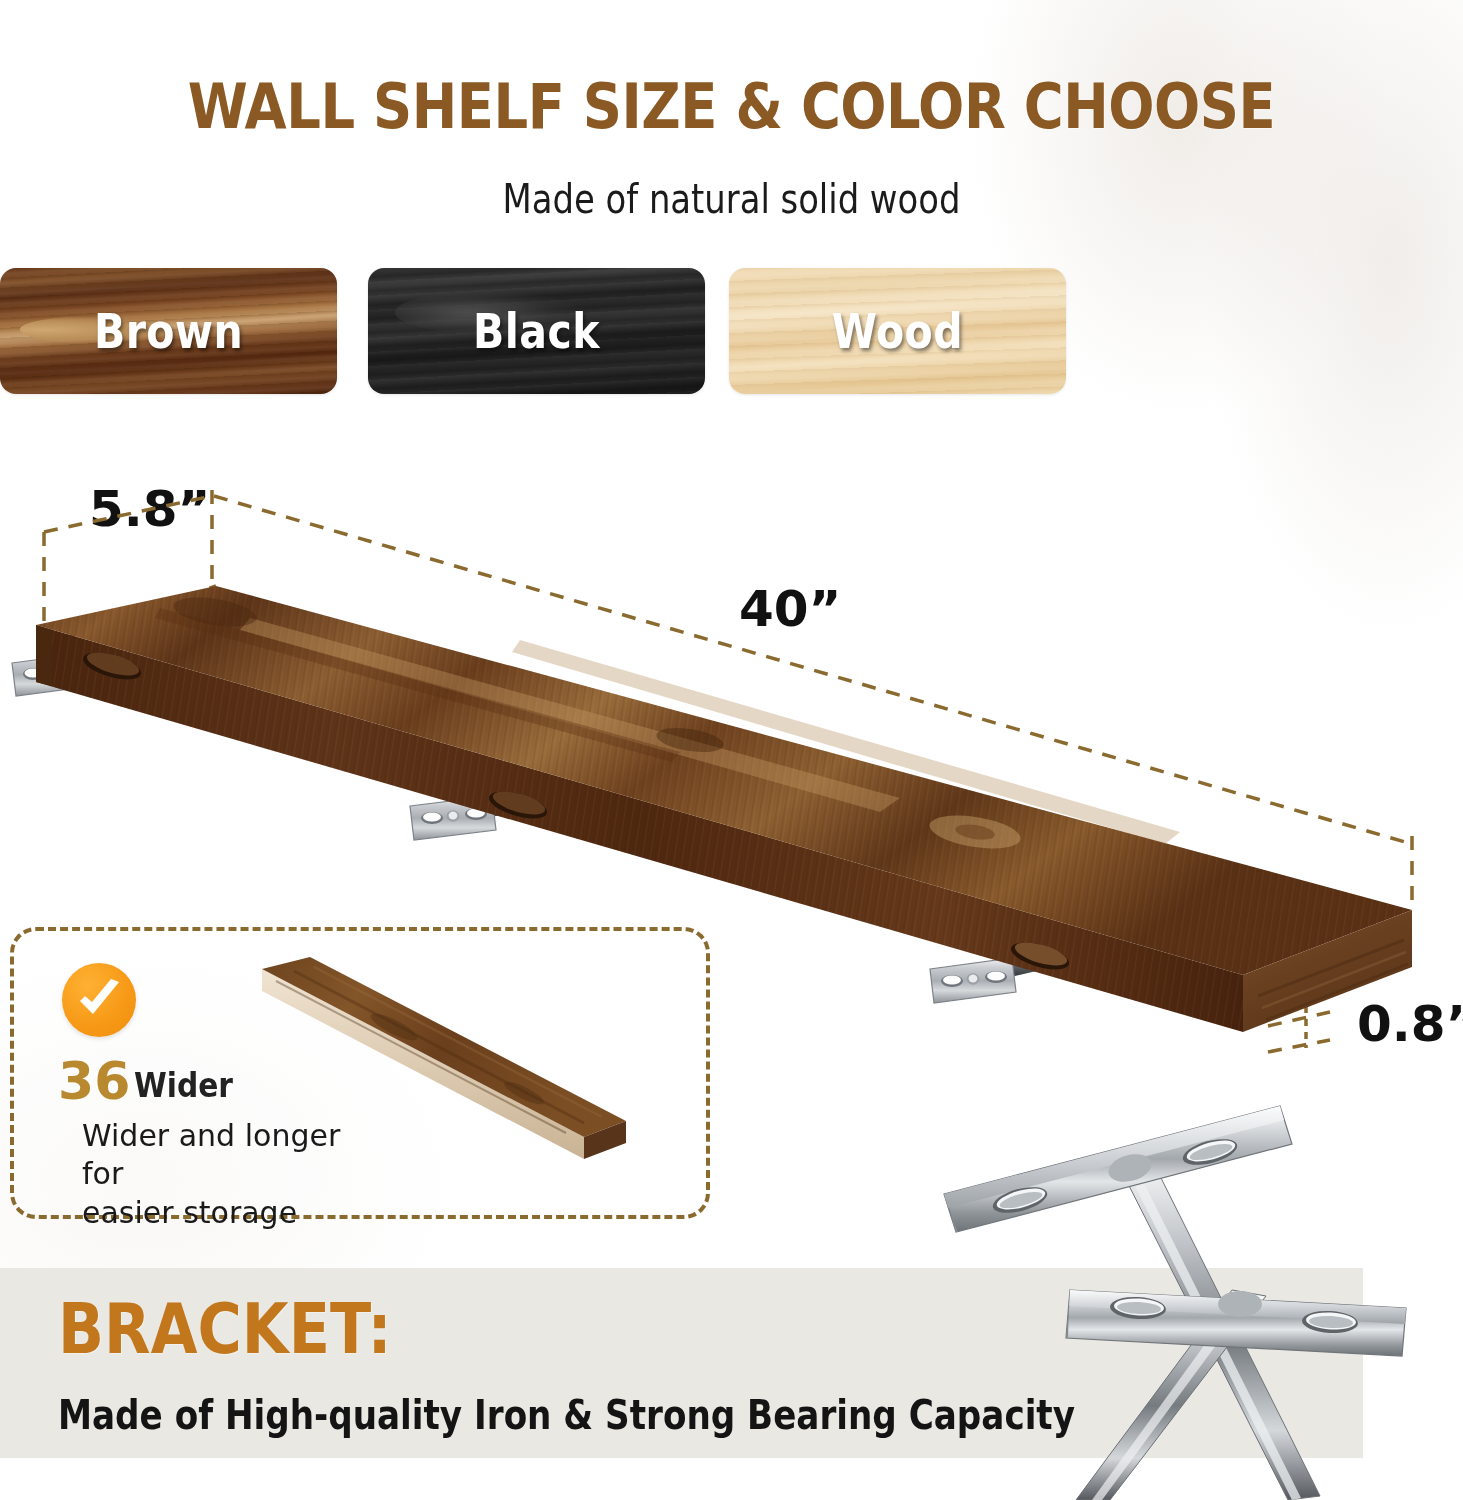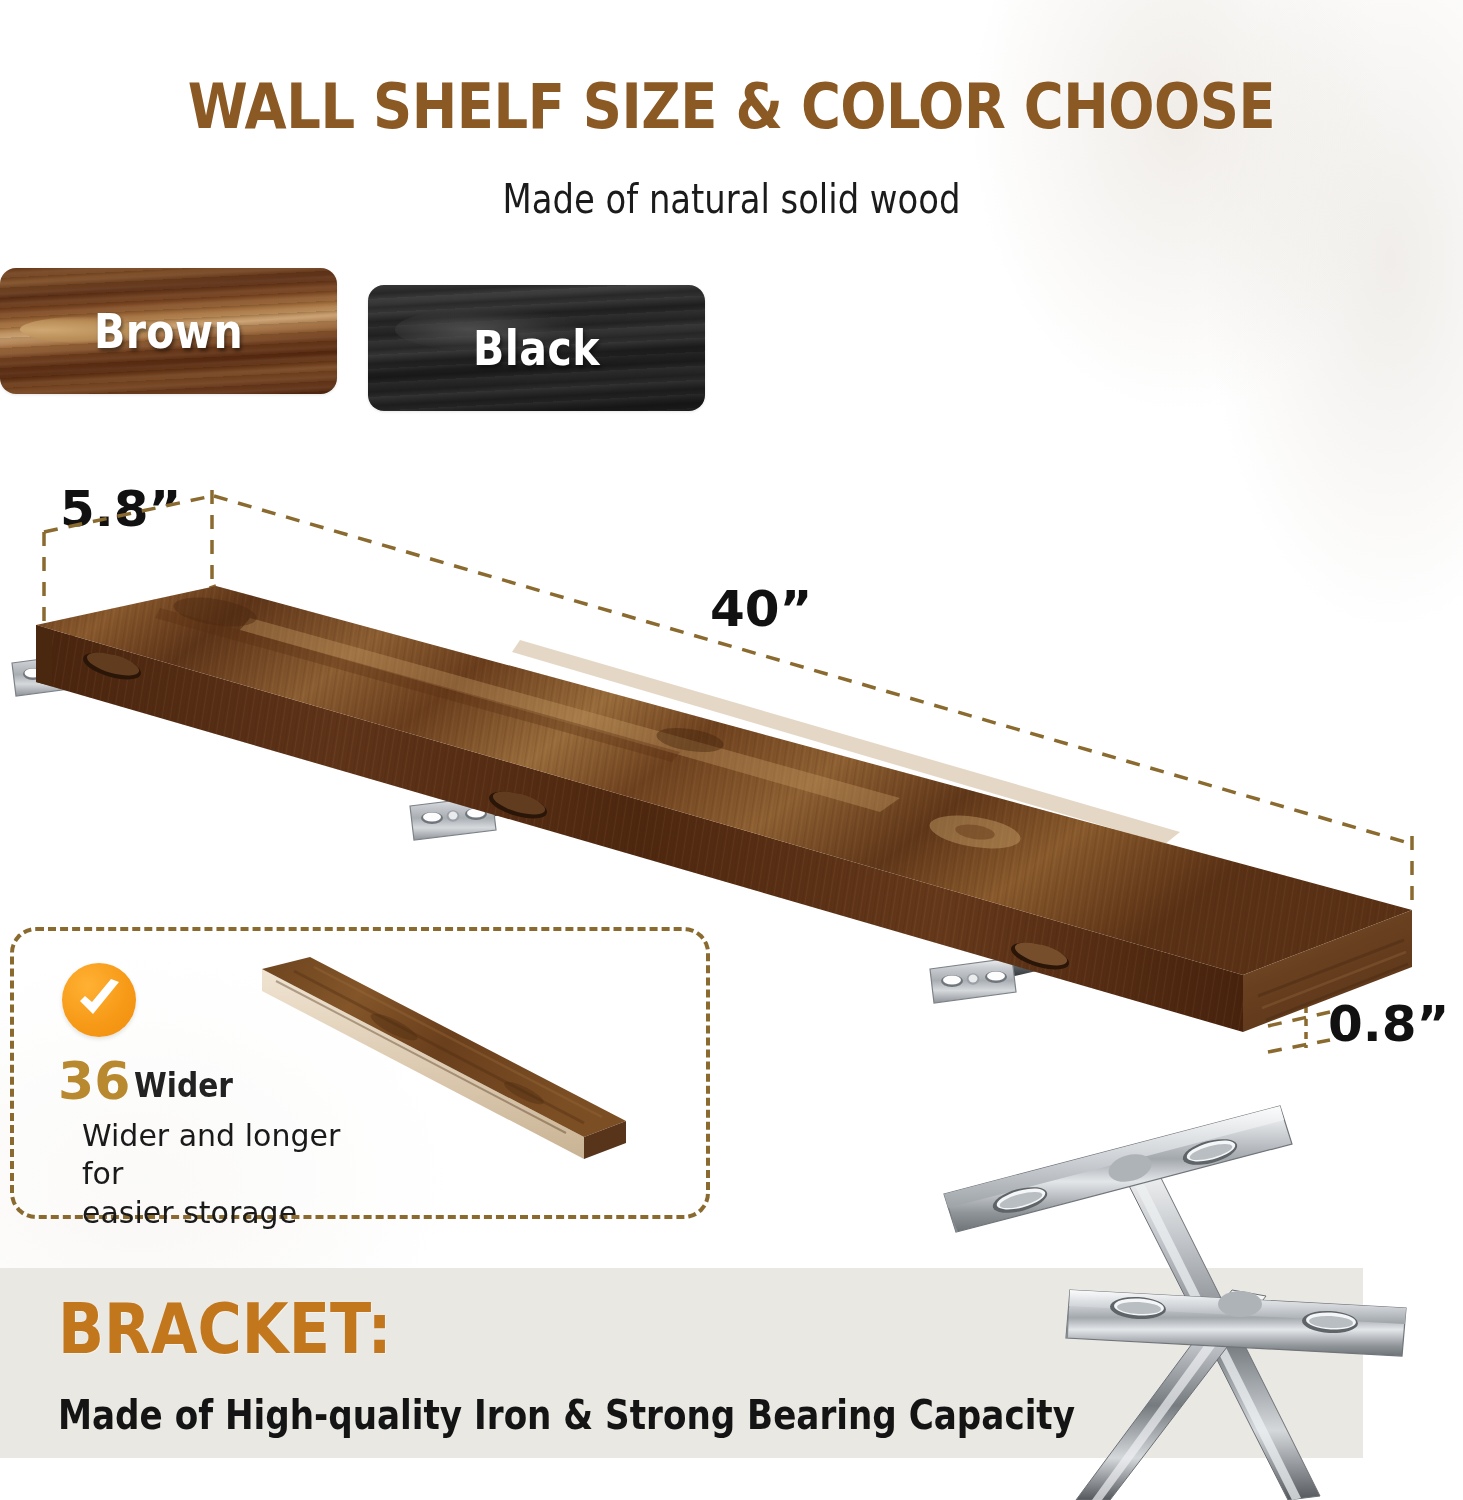--- a/index.html
+++ b/index.html
@@ -58,21 +58,21 @@
     position:absolute; inset:0; opacity:.55;
     background:repeating-linear-gradient(177deg,
         rgba(0,0,0,.22) 0px, rgba(0,0,0,0) 3px, rgba(255,255,255,.10) 6px, rgba(0,0,0,0) 10px);
   }
   #sw-brown .knot{
     position:absolute; left:6%; top:38%; width:46%; height:22%;
     background:radial-gradient(ellipse at 15% 50%, #cfa772 0%, #bb8f58 45%, rgba(160,110,60,0) 72%);
     border-radius:50% 40% 45% 55%;
   }
 
-  #sw-black{ left:368px;margin-top:17px; }
+  #sw-black{ left:368px; }
   #sw-black .tex{
     position:absolute; inset:0;
     background:linear-gradient(176deg,#2e2e2e 0%, #3a3a3a 14%, #262626 30%,
                                #343434 46%, #1d1d1d 60%, #2b2b2b 76%, #171717 100%);
   }
   #sw-black .grain{
     position:absolute; inset:0; opacity:.7;
     background:repeating-linear-gradient(177deg,
         rgba(255,255,255,.055) 0px, rgba(0,0,0,0) 4px, rgba(0,0,0,.35) 9px, rgba(0,0,0,0) 14px);
   }
@@ -103,21 +103,21 @@
     position:absolute; inset:0; opacity:.35;
     background:repeating-linear-gradient(178deg,
         rgba(210,210,210,.45) 0px, rgba(0,0,0,0) 6px);
   }
 
   
   #product{ position:absolute; left:0; top:440px; width:1463px; height:640px; }
 
   .dimtext{
     position:absolute; font-family:"DejaVu Sans","Liberation Sans", sans-serif;
-    font-weight:bold; color:#111; white-space:nowrap;
+    font-weight:bold; color:#111; white-space:nowrap;margin-left:29px;
   }
   #dim-depth{ left:60px; top:40px; font-size:50px; }
   #dim-length{ left:710px; top:140px; font-size:50px; }
   #dim-thick{ left:1328px; top:555px; font-size:50px; }
 
   #prod-svg{ position:absolute; left:0; top:0; }
 
   
   #callout{
     position:absolute; left:10px; top:927px; width:700px; height:292px;
@@ -183,20 +183,26 @@
     <div class="sw-label light">Brown</div>
   </div>
 
   <div class="swatch" id="sw-black">
     <div class="tex"></div>
     <div class="grain"></div>
     <div class="knot"></div>
     <div class="sw-label light">Black</div>
   </div>
 
+  <div class="swatch" id="sw-wood">
+    <div class="tex"></div>
+    <div class="grain"></div>
+
+    <div class="sw-label light">Wood</div>
+  </div>
 
 
 </div>
 
 <div id="product">
 
   <div class="dimtext" id="dim-depth">5.8”</div>
   <div class="dimtext" id="dim-length">40”</div>
   <div class="dimtext" id="dim-thick">0.8”</div>
 

